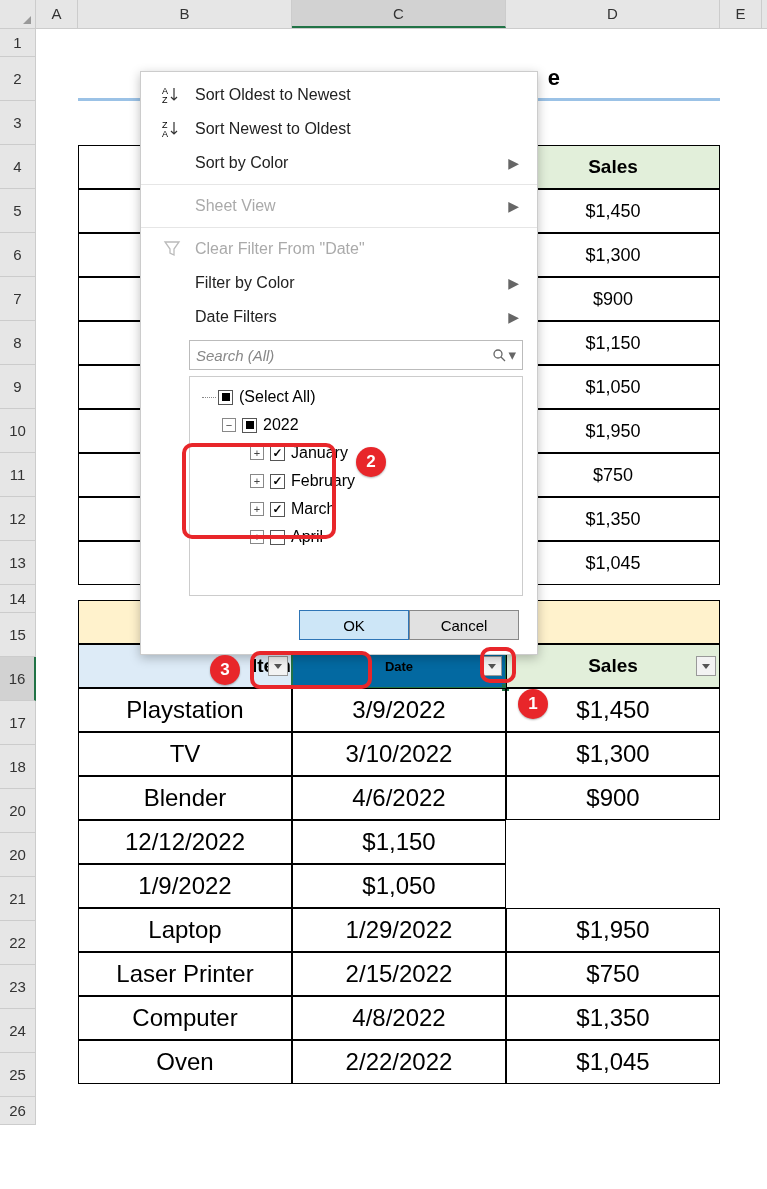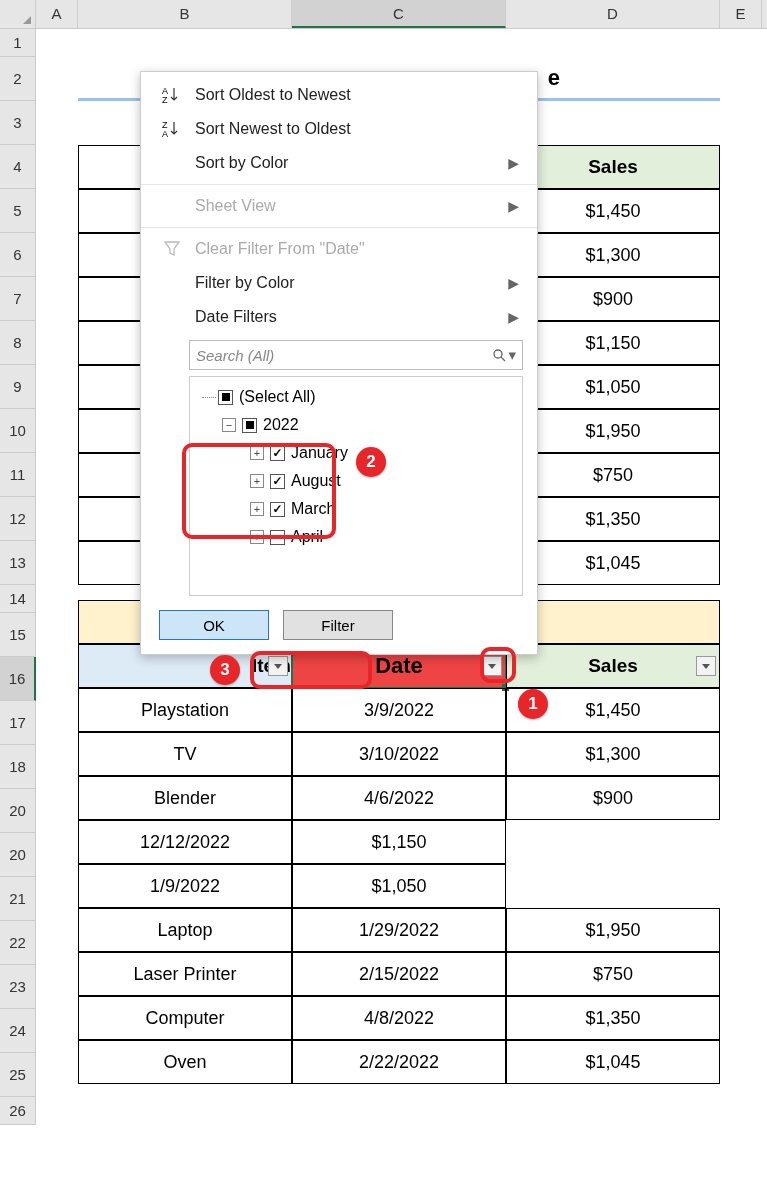--- a/index.html
+++ b/index.html
@@ -39,23 +39,23 @@
   
   
   .titlecell { position: absolute; left: 42px; top: 28px; width: 642px; height: 44px; display:flex; align-items:center; justify-content:flex-end; font-size: 22px; font-weight: bold; padding-right: 160px; border-bottom: 3px solid #9bc2e6; }
   
   
   .r15bar { position: absolute; left: 42px; top: 571px; width: 642px; height: 44px; background: #fff2cc; border: 1.5px solid #000; }
   
   
   .btable { position: absolute; left: 42px; top: 615px; }
   .bt-row { display: flex; height: 44px; }
-  .bt-b, .bt-c, .bt-d { width: 214px; border: 1.5px solid #000; display:flex; align-items:center; justify-content:center; font-size: 18px; position: relative; }
+  .bt-b, .bt-c, .bt-d { width: 214px; border: 1.5px solid #000; display:flex; align-items:center; justify-content:center; font-size: 24px; position: relative; }
   .bt-hdr .bt-b { background: #ddebf7; font-weight: bold; font-size: 19px; justify-content: flex-end; }
-  .bt-hdr .bt-c { background: #ef4444; font-weight: bold; font-size: 22px; outline: 2px solid #217346; outline-offset: -1px; }
+  .bt-hdr .bt-c { background: #0369a1; font-weight: bold; font-size: 13px; outline: 2px solid #217346; outline-offset: -1px; }
   .bt-hdr .bt-d { background: #e2efda; font-weight: bold; font-size: 19px; }
   .filter-btn { position: absolute; right: 3px; top: 50%; transform: translateY(-50%); width: 20px; height: 20px; background: #f3f3f3; border: 1px solid #999; display:flex; align-items:center; justify-content:center; }
   .filter-btn::after { content:""; width:0; height:0; border-left:4px solid transparent; border-right:4px solid transparent; border-top:5px solid #555; }
   
   
   .fillhandle { position:absolute; right:-4px; bottom:-4px; width:7px; height:7px; background:#217346; }
   
   
   .menu { position: absolute; left: 104px; top: 42px; width: 398px; background: #fff; box-shadow: 0 3px 10px rgba(0,0,0,.25); border: 1px solid #ccc; padding: 6px 0 14px 0; z-index: 50; }
   .mitem { display:flex; align-items:center; height: 34px; padding: 0 14px 0 14px; font-size: 16px; color: #222; position: relative; }
@@ -70,21 +70,21 @@
   .tnode { display:flex; align-items:center; height: 28px; }
   .texp { width: 14px; height: 14px; border:1px solid #888; display:flex; align-items:center; justify-content:center; font-size:11px; margin-right:6px; color:#444; background:#fff; }
   .tind0 { padding-left: 4px; }
   .tind1 { padding-left: 24px; }
   .tind2 { padding-left: 52px; }
   .tcb { width: 15px; height: 15px; border:1px solid #555; margin-right:6px; display:flex; align-items:center; justify-content:center; background:#fff; }
   .tcb.checked::after { content:"✓"; font-size:12px; font-weight:bold; color:#000; }
   .tcb.mixed::after { content:""; width:8px; height:8px; background:#000; }
   .dotline { width: 14px; border-top: 1px dotted #888; margin-right: 2px; }
   
-  .btnrow { display:flex; gap: 14px; padding: 10px 18px 0 18px; }
+  .btnrow { display:flex; justify-content:flex-end; gap: 0; padding: 10px 18px 0 18px; }
   .btn { width: 110px; height: 30px; background: #e1e1e1; border: 1px solid #888; font-size: 15px; }
   .btn.ok { background: #cde6f7; border: 1.5px solid #2e75b6; }
   
   
   .redring { position: absolute; border: 4px solid #e8262a; border-radius: 10px; z-index: 60; pointer-events:none; }
   .badge { position:absolute; width:30px; height:30px; border-radius:50%; background:#e8262a; color:#fff; display:flex; align-items:center; justify-content:center; font-weight:bold; font-size:17px; z-index:61; box-shadow: 0 1px 2px rgba(0,0,0,.3); }
   
   
   .wm { position:absolute; left: 308px; top: 1150px; color:#bbb; font-size:11px; text-align:center; }
   .wm .w1 { font-style:italic; font-size:18px; letter-spacing:.5px; }
@@ -323,36 +323,36 @@
             <span>2022</span>
           </div>
           <div class="tnode tind2">
             <span class="texp">+</span>
             <span class="tcb checked"></span>
             <span>January</span>
           </div>
           <div class="tnode tind2">
             <span class="texp">+</span>
             <span class="tcb checked"></span>
-            <span>August</span>
+            <span>February</span>
           </div>
           <div class="tnode tind2">
             <span class="texp">+</span>
             <span class="tcb checked"></span>
             <span>March</span>
           </div>
           <div class="tnode tind2">
             <span class="texp">+</span>
             <span class="tcb"></span>
             <span>April</span>
           </div>
         </div>
         <div class="btnrow">
           <button class="btn ok">OK</button>
-          <button class="btn">Filter</button>
+          <button class="btn">Cancel</button>
         </div>
       </div>
 
       <div class="redring" style="left:444px; top:618px; width:36px; height:36px;"></div>
       <div class="badge" style="left:482px; top:660px;">1</div>
 
       <div class="redring" style="left:146px; top:414px; width:154px; height:96px;"></div>
       <div class="badge" style="left:320px; top:418px;">2</div>
 
       <div class="redring" style="left:214px; top:622px; width:122px; height:38px;"></div>

